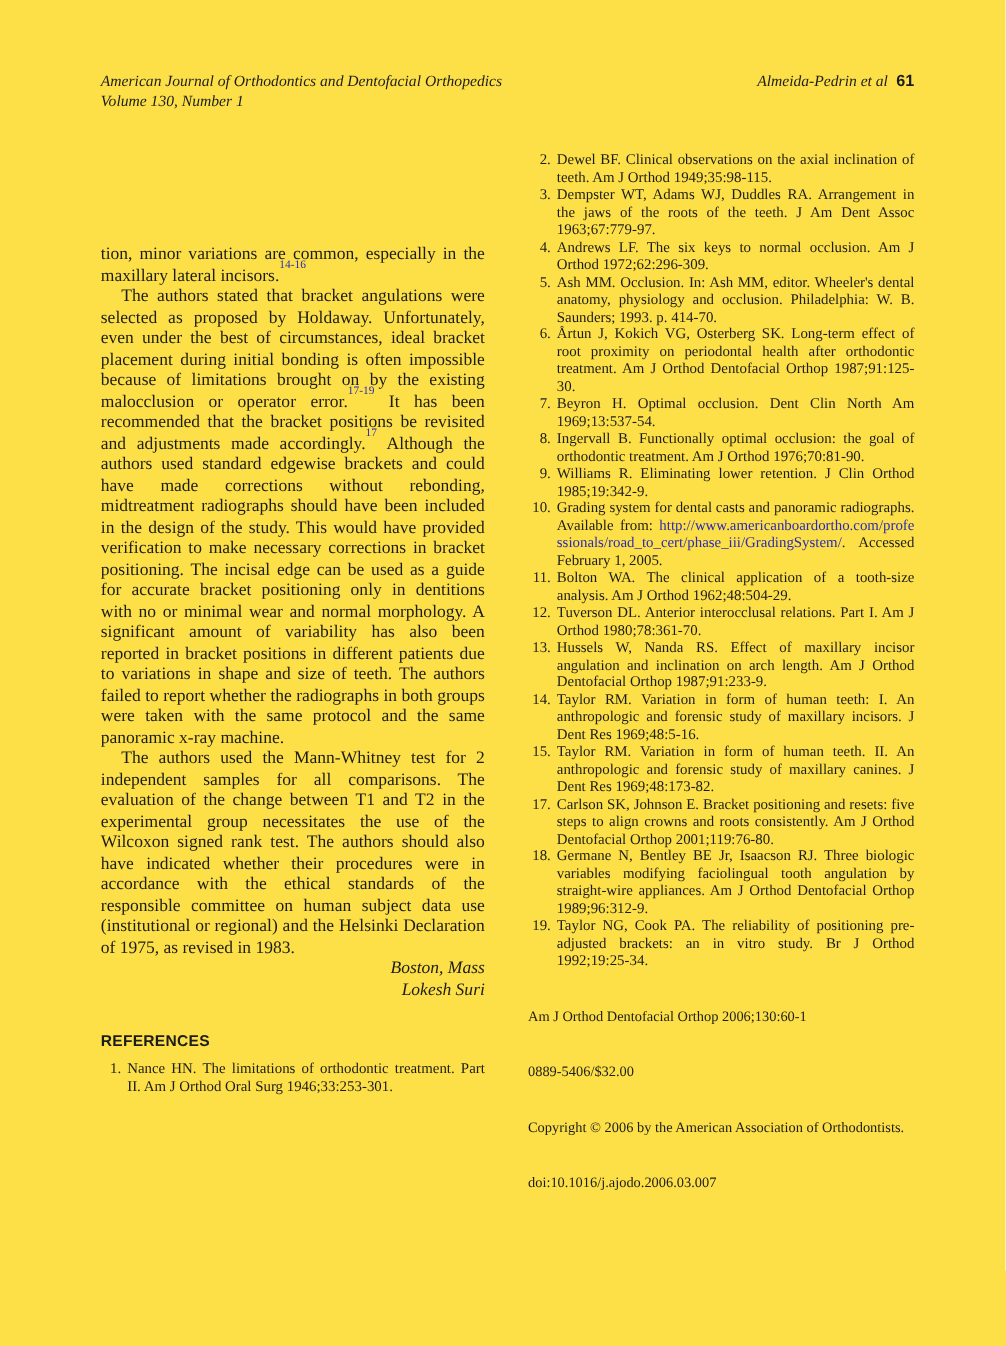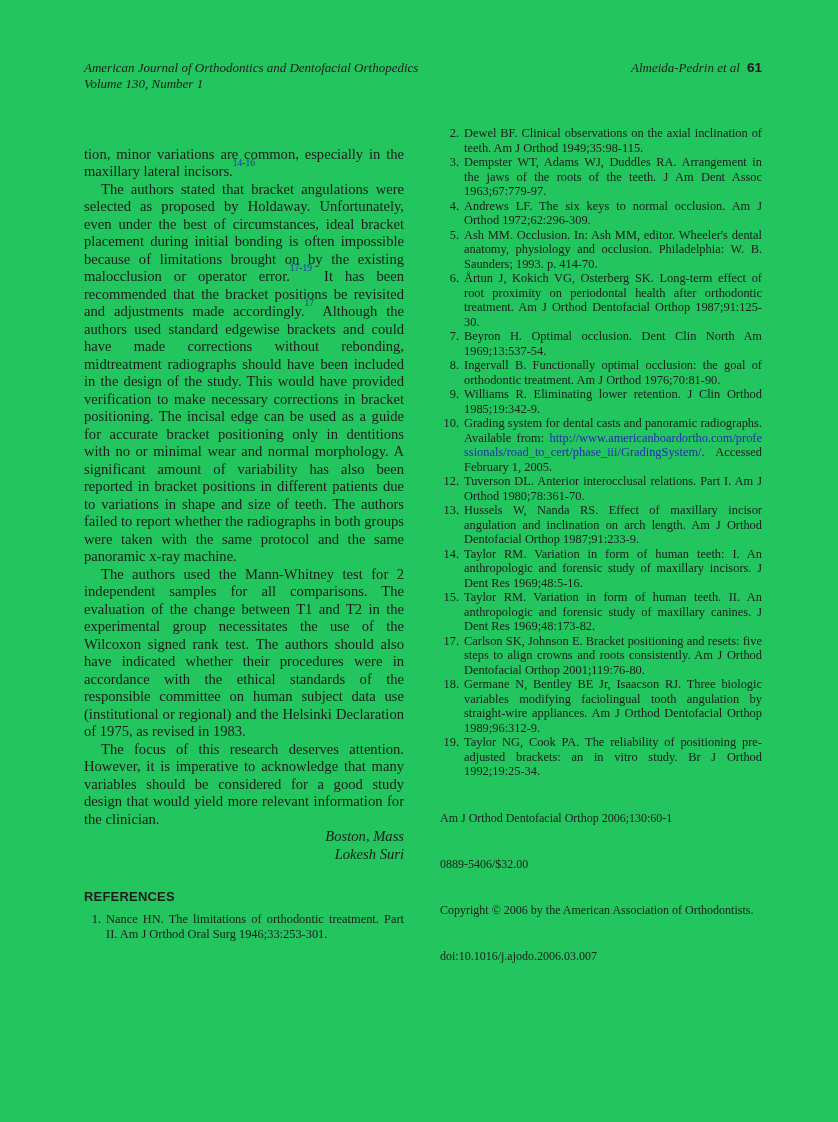--- a/index.html
+++ b/index.html
@@ -4,21 +4,21 @@
 <style>
   html, body {
     margin: 0;
     padding: 0;
     background: #ffffff;
   }
   .page {
     position: relative;
     width: 838px;
     height: 1122px;
-    background: #22c55e;
+    background: #fde047;
     font-family: "Liberation Serif", serif;
     color: #1c1c1c;
     overflow: hidden;
   }
   
   .header {
     position: absolute;
     left: 84px;
     top: 60px;
     width: 678px;
@@ -125,21 +125,20 @@
     </div>
   </div>
 
   <div class="columns">
 
     <div class="col-left">
       <div>
           <p class="body-par">tion, minor variations are common, especially in the maxillary lateral incisors.<sup class="cite" style="color: rgb(43, 43, 180);">14-16</sup></p>
           <p class="body-par indent">The authors stated that bracket angulations were selected as proposed by Holdaway. Unfortunately, even under the best of circumstances, ideal bracket placement during initial bonding is often impossible because of limitations brought on by the existing malocclusion or operator error.<sup class="cite" style="color: rgb(43, 43, 180);">17-19</sup> It has been recommended that the bracket positions be revisited and adjustments made accordingly.<sup class="cite" style="color: rgb(43, 43, 180);">17</sup> Although the authors used standard edgewise brackets and could have made corrections without rebonding, midtreatment radiographs should have been included in the design of the study. This would have provided verification to make necessary corrections in bracket positioning. The incisal edge can be used as a guide for accurate bracket positioning only in dentitions with no or minimal wear and normal morphology. A significant amount of variability has also been reported in bracket positions in different patients due to variations in shape and size of teeth. The authors failed to report whether the radiographs in both groups were taken with the same protocol and the same panoramic x-ray machine.</p>
           <p class="body-par indent">The authors used the Mann-Whitney test for 2 independent samples for all comparisons. The evaluation of the change between T1 and T2 in the experimental group necessitates the use of the Wilcoxon signed rank test. The authors should also have indicated whether their procedures were in accordance with the ethical standards of the responsible committee on human subject data use (institutional or regional) and the Helsinki Declaration of 1975, as revised in 1983.</p>
-          <p class="body-par indent">The focus of this research deserves attention. However, it is imperative to acknowledge that many variables should be considered for a good study design that would yield more relevant information for the clinician.</p>
         </div>
       <div class="signature">
         <div>Boston, Mass</div>
         <div>Lokesh Suri</div>
       </div>
       <div class="refs-heading">REFERENCES</div>
       <div class="ref-list">
           <div class="ref-item">
             <span class="ref-num">1.</span>
             <div class="ref-text">Nance HN. The limitations of orthodontic treatment. Part II. Am J Orthod Oral Surg 1946;33:253-301.</div>
@@ -179,20 +178,24 @@
           </div>
           <div class="ref-item">
             <span class="ref-num">9.</span>
             <div class="ref-text">Williams R. Eliminating lower retention. J Clin Orthod 1985;19:342-9.</div>
           </div>
           <div class="ref-item">
             <span class="ref-num">10.</span>
             <div class="ref-text">Grading system for dental casts and panoramic radiographs. Available from: <span class="link-blue" style="color: rgb(43, 43, 180);">http://www.americanboardortho.com/professionals/road_to_cert/phase_iii/GradingSystem/</span>. Accessed February 1, 2005.</div>
           </div>
           <div class="ref-item">
+            <span class="ref-num">11.</span>
+            <div class="ref-text">Bolton WA. The clinical application of a tooth-size analysis. Am J Orthod 1962;48:504-29.</div>
+          </div>
+          <div class="ref-item">
             <span class="ref-num">12.</span>
             <div class="ref-text">Tuverson DL. Anterior interocclusal relations. Part I. Am J Orthod 1980;78:361-70.</div>
           </div>
           <div class="ref-item">
             <span class="ref-num">13.</span>
             <div class="ref-text">Hussels W, Nanda RS. Effect of maxillary incisor angulation and inclination on arch length. Am J Orthod Dentofacial Orthop 1987;91:233-9.</div>
           </div>
           <div class="ref-item">
             <span class="ref-num">14.</span>
             <div class="ref-text">Taylor RM. Variation in form of human teeth: I. An anthropologic and forensic study of maxillary incisors. J Dent Res 1969;48:5-16.</div>

